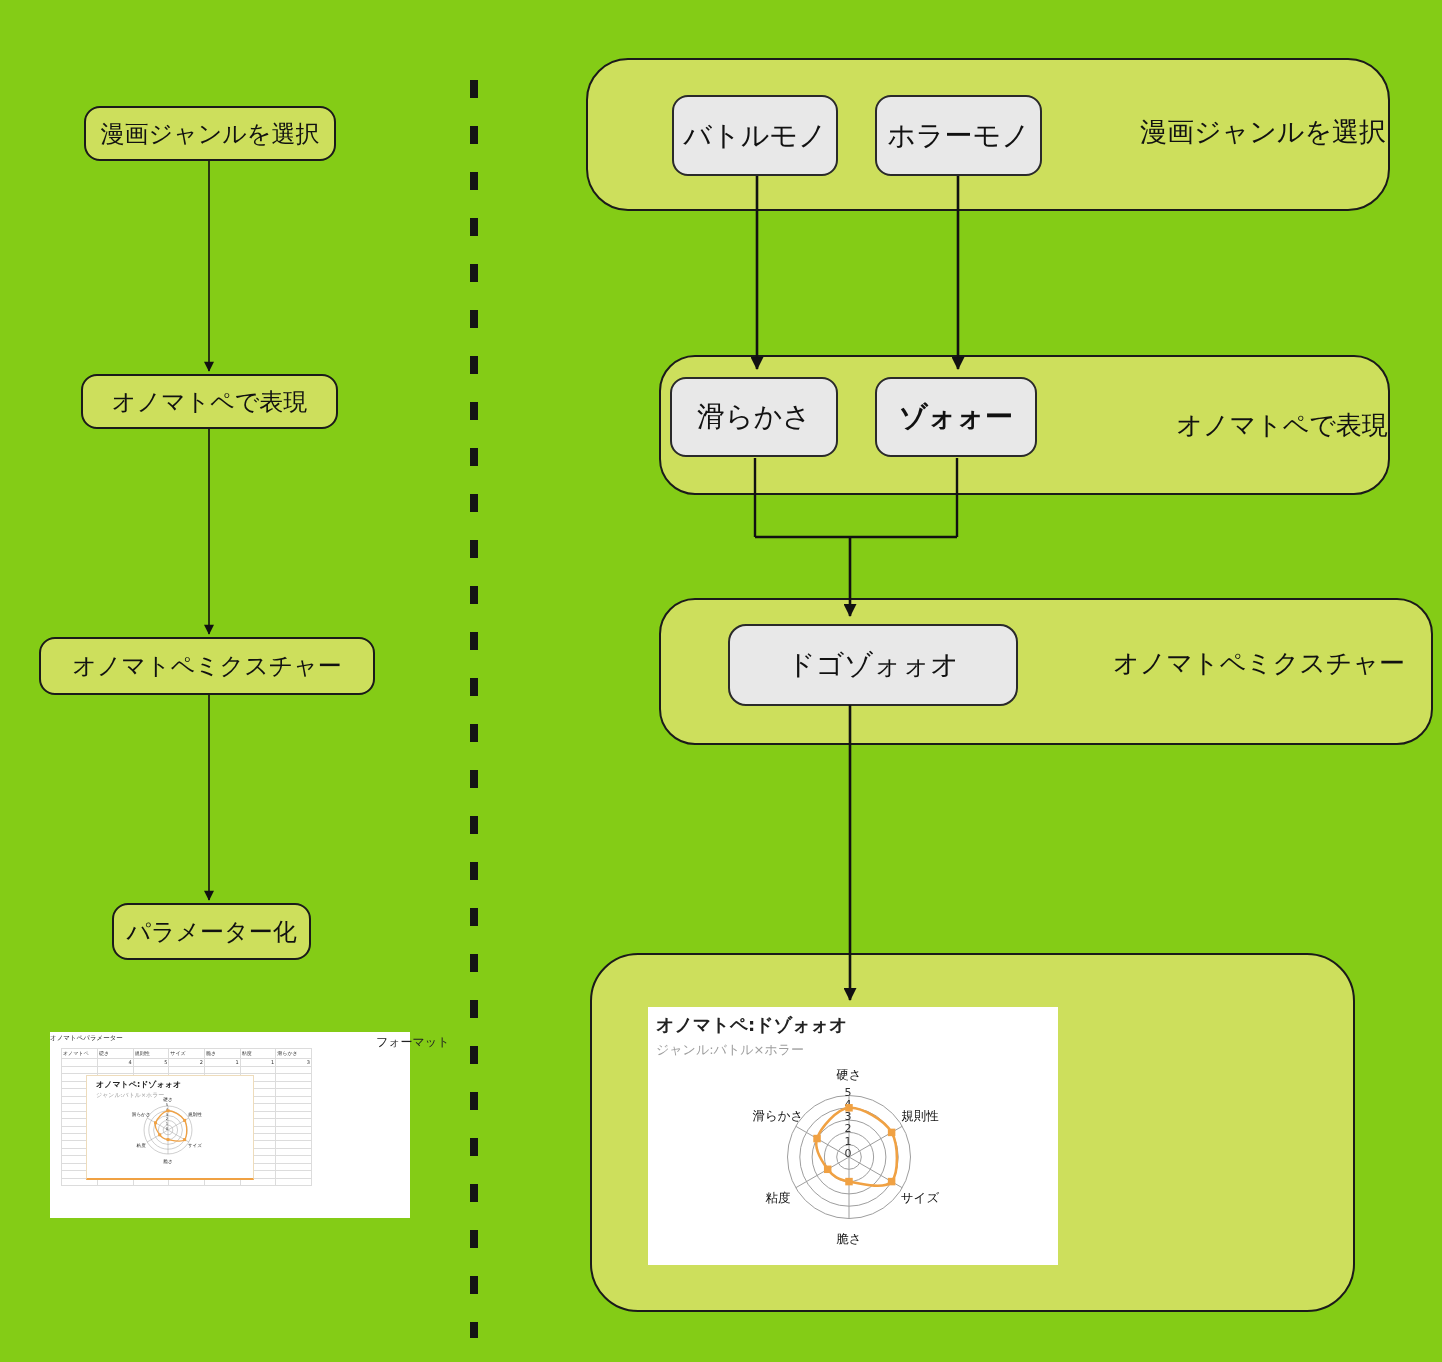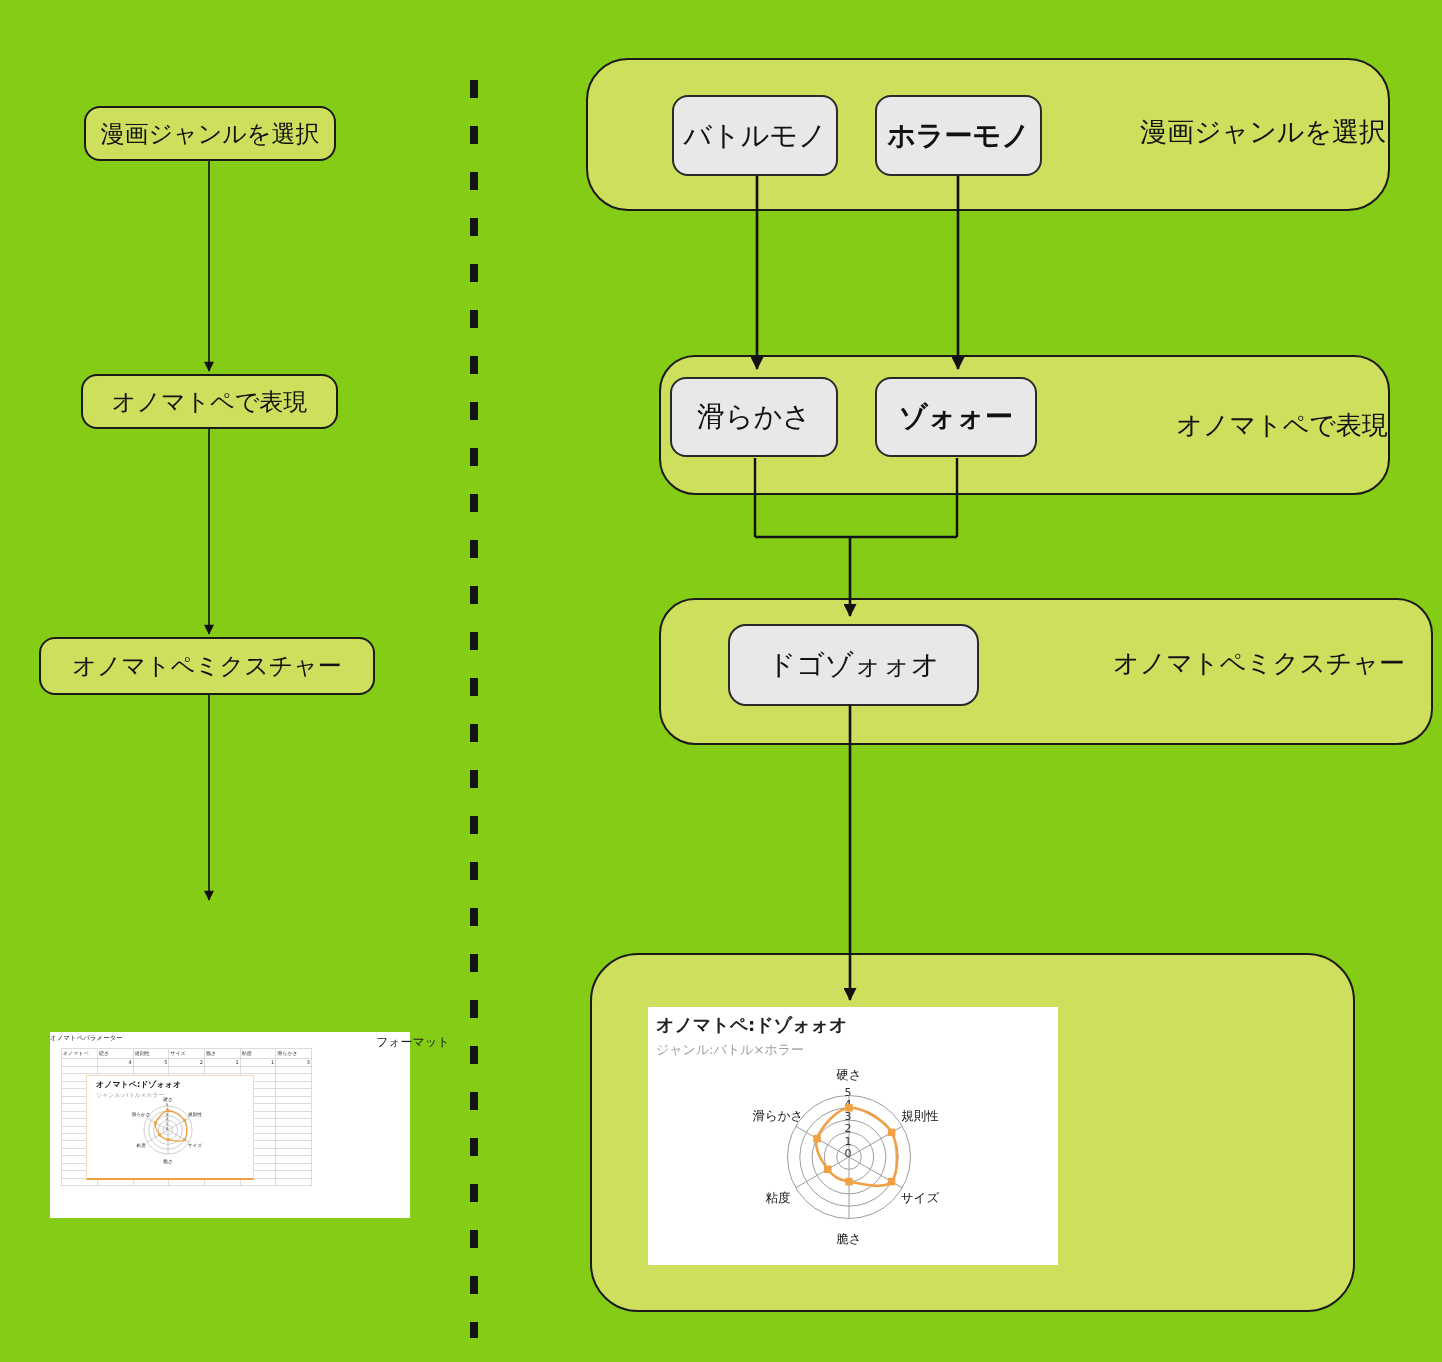--- a/index.html
+++ b/index.html
@@ -62,43 +62,46 @@
 
   <div class="node" style="left:84px;top:106px;width:252px;height:55px;font-size:24px;">
     <span>漫画ジャンルを選択</span>
   </div>
   <div class="node" style="left:81px;top:374px;width:257px;height:55px;font-size:24px;">
     <span>オノマトペで表現</span>
   </div>
   <div class="node" style="left:39px;top:637px;width:336px;height:58px;font-size:24px;">
     <span>オノマトペミクスチャー</span>
   </div>
+  <div class="node" style="left:112px;top:903px;width:199px;height:57px;font-size:24px;">
+    <span>パラメーター化</span>
+  </div>
 
   <div class="divider"></div>
 
   <div class="node stage" style="left:586px;top:58px;width:804px;height:153px;"></div>
   <div class="chip" style="left:672px;top:95px;width:166px;height:81px;">
     <span>バトルモノ</span>
   </div>
-  <div class="chip" style="left:875px;top:95px;width:167px;height:81px;font-weight:bold;">
+  <div class="chip" style="left:875px;top:95px;width:167px;height:81px;">
     <span>ホラーモノ</span>
   </div>
   <div class="stage-label" style="left:1128px;top:114px;width:270px;font-size:27px;">漫画ジャンルを選択</div>
 
   <div class="node stage" style="left:659px;top:355px;width:731px;height:140px;border-radius:36px;"></div>
   <div class="chip" style="left:670px;top:377px;width:168px;height:80px;">
     <span>滑らかさ</span>
   </div>
   <div class="chip" style="left:875px;top:377px;width:162px;height:80px;font-weight:bold;">
     <span>ゾォォー</span>
   </div>
   <div class="stage-label" style="left:1150px;top:408px;width:264px;font-size:26px;">オノマトペで表現</div>
 
   <div class="node stage" style="left:659px;top:598px;width:774px;height:147px;border-radius:36px;"></div>
-  <div class="chip" style="left:728px;top:624px;width:251px;height:82px;border-radius:18px;">
+  <div class="chip" style="left:728px;top:624px;width:290px;height:82px;border-radius:18px;">
     <span>ドゴゾォォオ</span>
   </div>
   <div class="stage-label" style="left:1094px;top:646px;width:330px;font-size:26px;">オノマトペミクスチャー</div>
 
   <div class="node stage" style="left:590px;top:953px;width:765px;height:359px;border-radius:48px;"></div>
   <div class="panel">
     <div class="panel-title">オノマトペ:ドゾォォオ</div>
     <div class="panel-subtitle">ジャンル:バトル×ホラー</div>
     <svg id="radar-big" class="radar-svg" width="410" height="258" viewBox="0 0 410 258">
         <circle cx="201" cy="150" r="12.3" fill="none" stroke="#9E9E9E" stroke-width="1"></circle>

